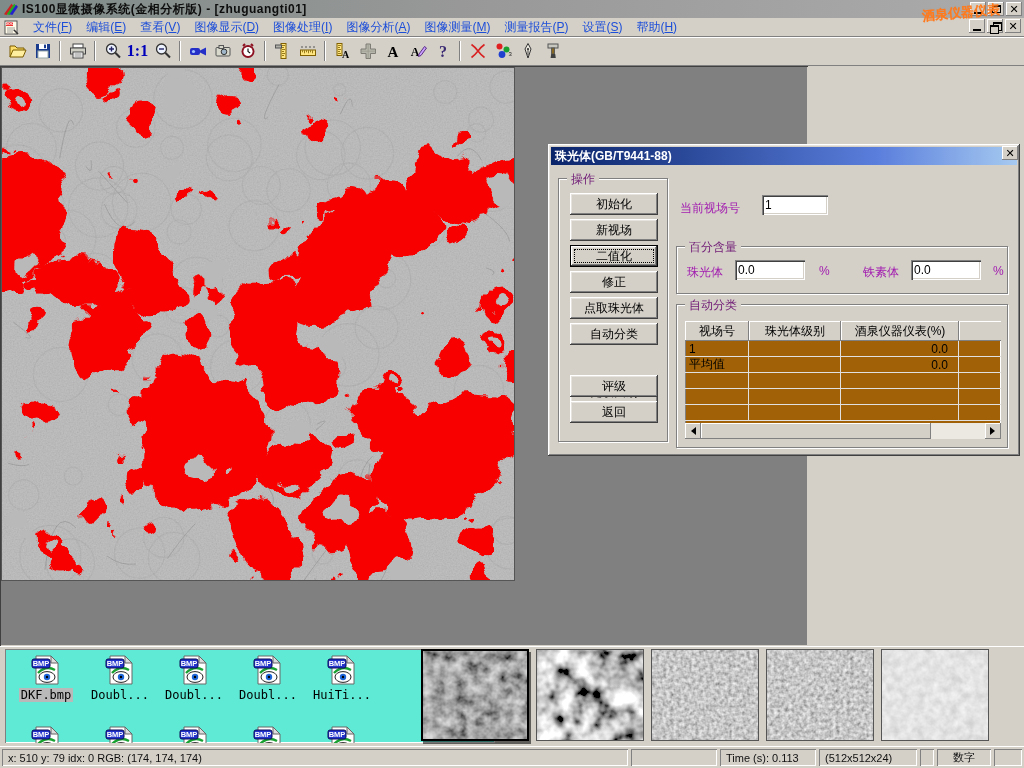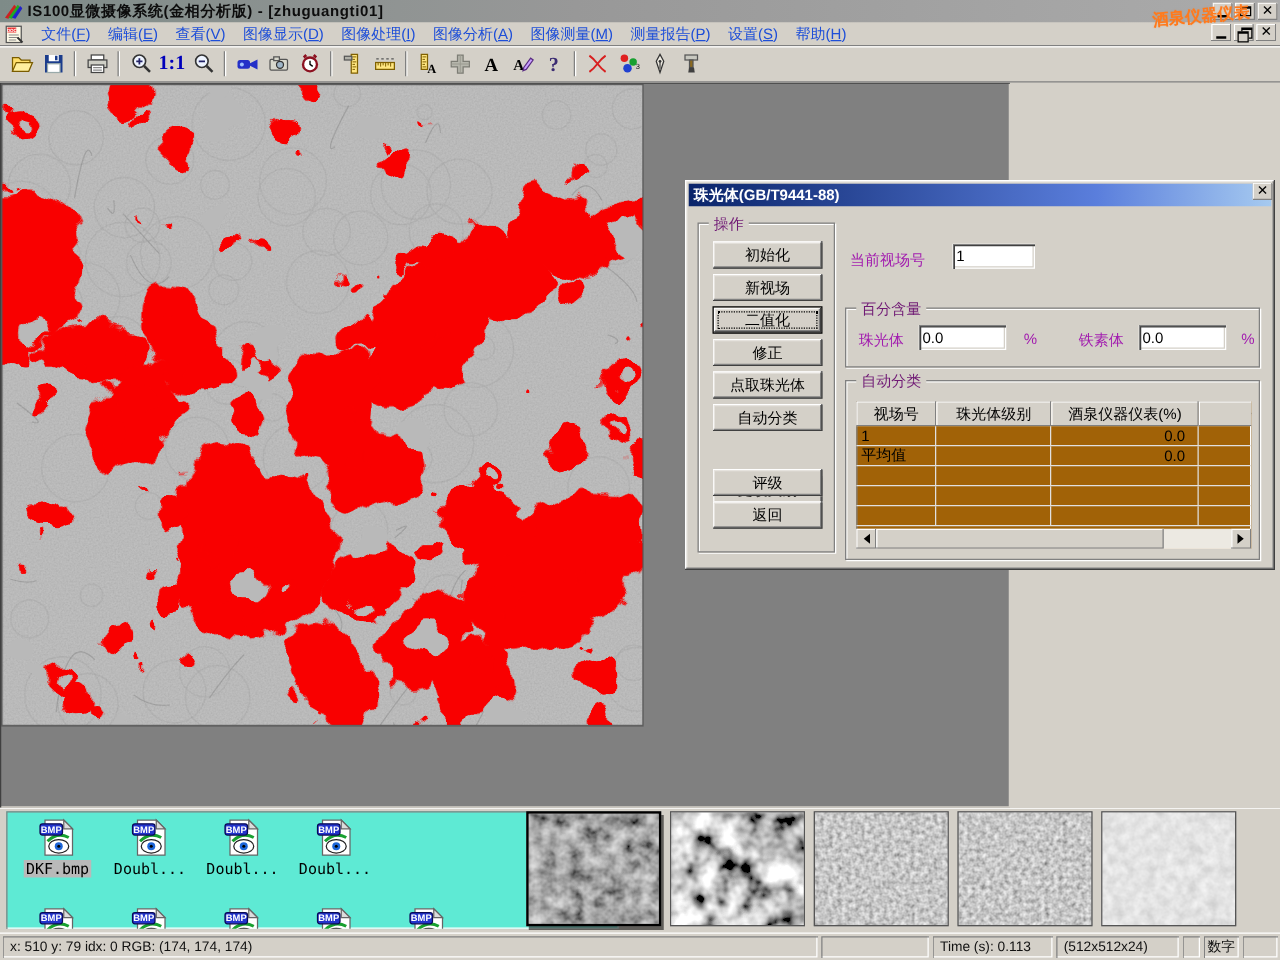--- a/index.html
+++ b/index.html
@@ -101,21 +101,21 @@
   .thumb.sel { border:2px solid #000; box-shadow:2px 3px 0 rgba(0,0,0,.55); }
   .thumb svg { width:100%; height:100%; display:block; }
 
   
   .statusbar { position:absolute; left:0; top:746px; width:1024px; height:22px; background:#d4d0c8;
     display:flex; align-items:stretch; padding:2px 2px 2px 2px; gap:3px; border-top:1px solid #fff; }
   .spanel { box-shadow: inset 1px 1px 0 #808080, inset -1px -1px 0 #ffffff; font-size:11px; color:#111;
     display:flex; align-items:center; padding:0 6px; white-space:nowrap; overflow:hidden; }
   .sp-coords { flex:1; }
   .sp-a { width:86px; } .sp-time { width:96px; } .sp-size { width:98px; } .sp-b { width:14px; }
-  .sp-mode { width:28px; justify-content:center; } .sp-c { width:28px; }
+  .sp-mode { width:54px; justify-content:center; } .sp-c { width:28px; }
 </style>
 </head>
 <body>
 
 <svg width="0" height="0" style="position:absolute">
   <defs>
     <symbol id="bmpicon" viewBox="0 0 32 32">
       <path d="M6 2 h15 l7 7 v21 h-22 z" fill="#fff" stroke="#666"></path>
       <path d="M21 2 l7 7 h-7 z" fill="#dcdcdc" stroke="#666"></path>
       <path d="M8 19 q8 -8 17 -3" stroke="#18a030" stroke-width="2.4" fill="none"></path>
@@ -729,20 +729,26 @@
           <use href="#bmpicon"></use>
         </svg>
       <span class="file-label">Doubl...</span>
     </div>
     <div class="file-item" style="left:226px; top:5px;">
       <svg viewBox="0 0 32 32">
           <use href="#bmpicon"></use>
         </svg>
       <span class="file-label">Doubl...</span>
     </div>
+    <div class="file-item" style="left:300px; top:5px;">
+      <svg viewBox="0 0 32 32">
+          <use href="#bmpicon"></use>
+        </svg>
+      <span class="file-label">HuiTi...</span>
+    </div>
 
     <div class="file-item" style="left:4px; top:76px;">
         <svg viewBox="0 0 32 32">
           <use href="#bmpicon"></use>
         </svg>
       </div>
     <div class="file-item" style="left:78px; top:76px;">
         <svg viewBox="0 0 32 32">
           <use href="#bmpicon"></use>
         </svg>

